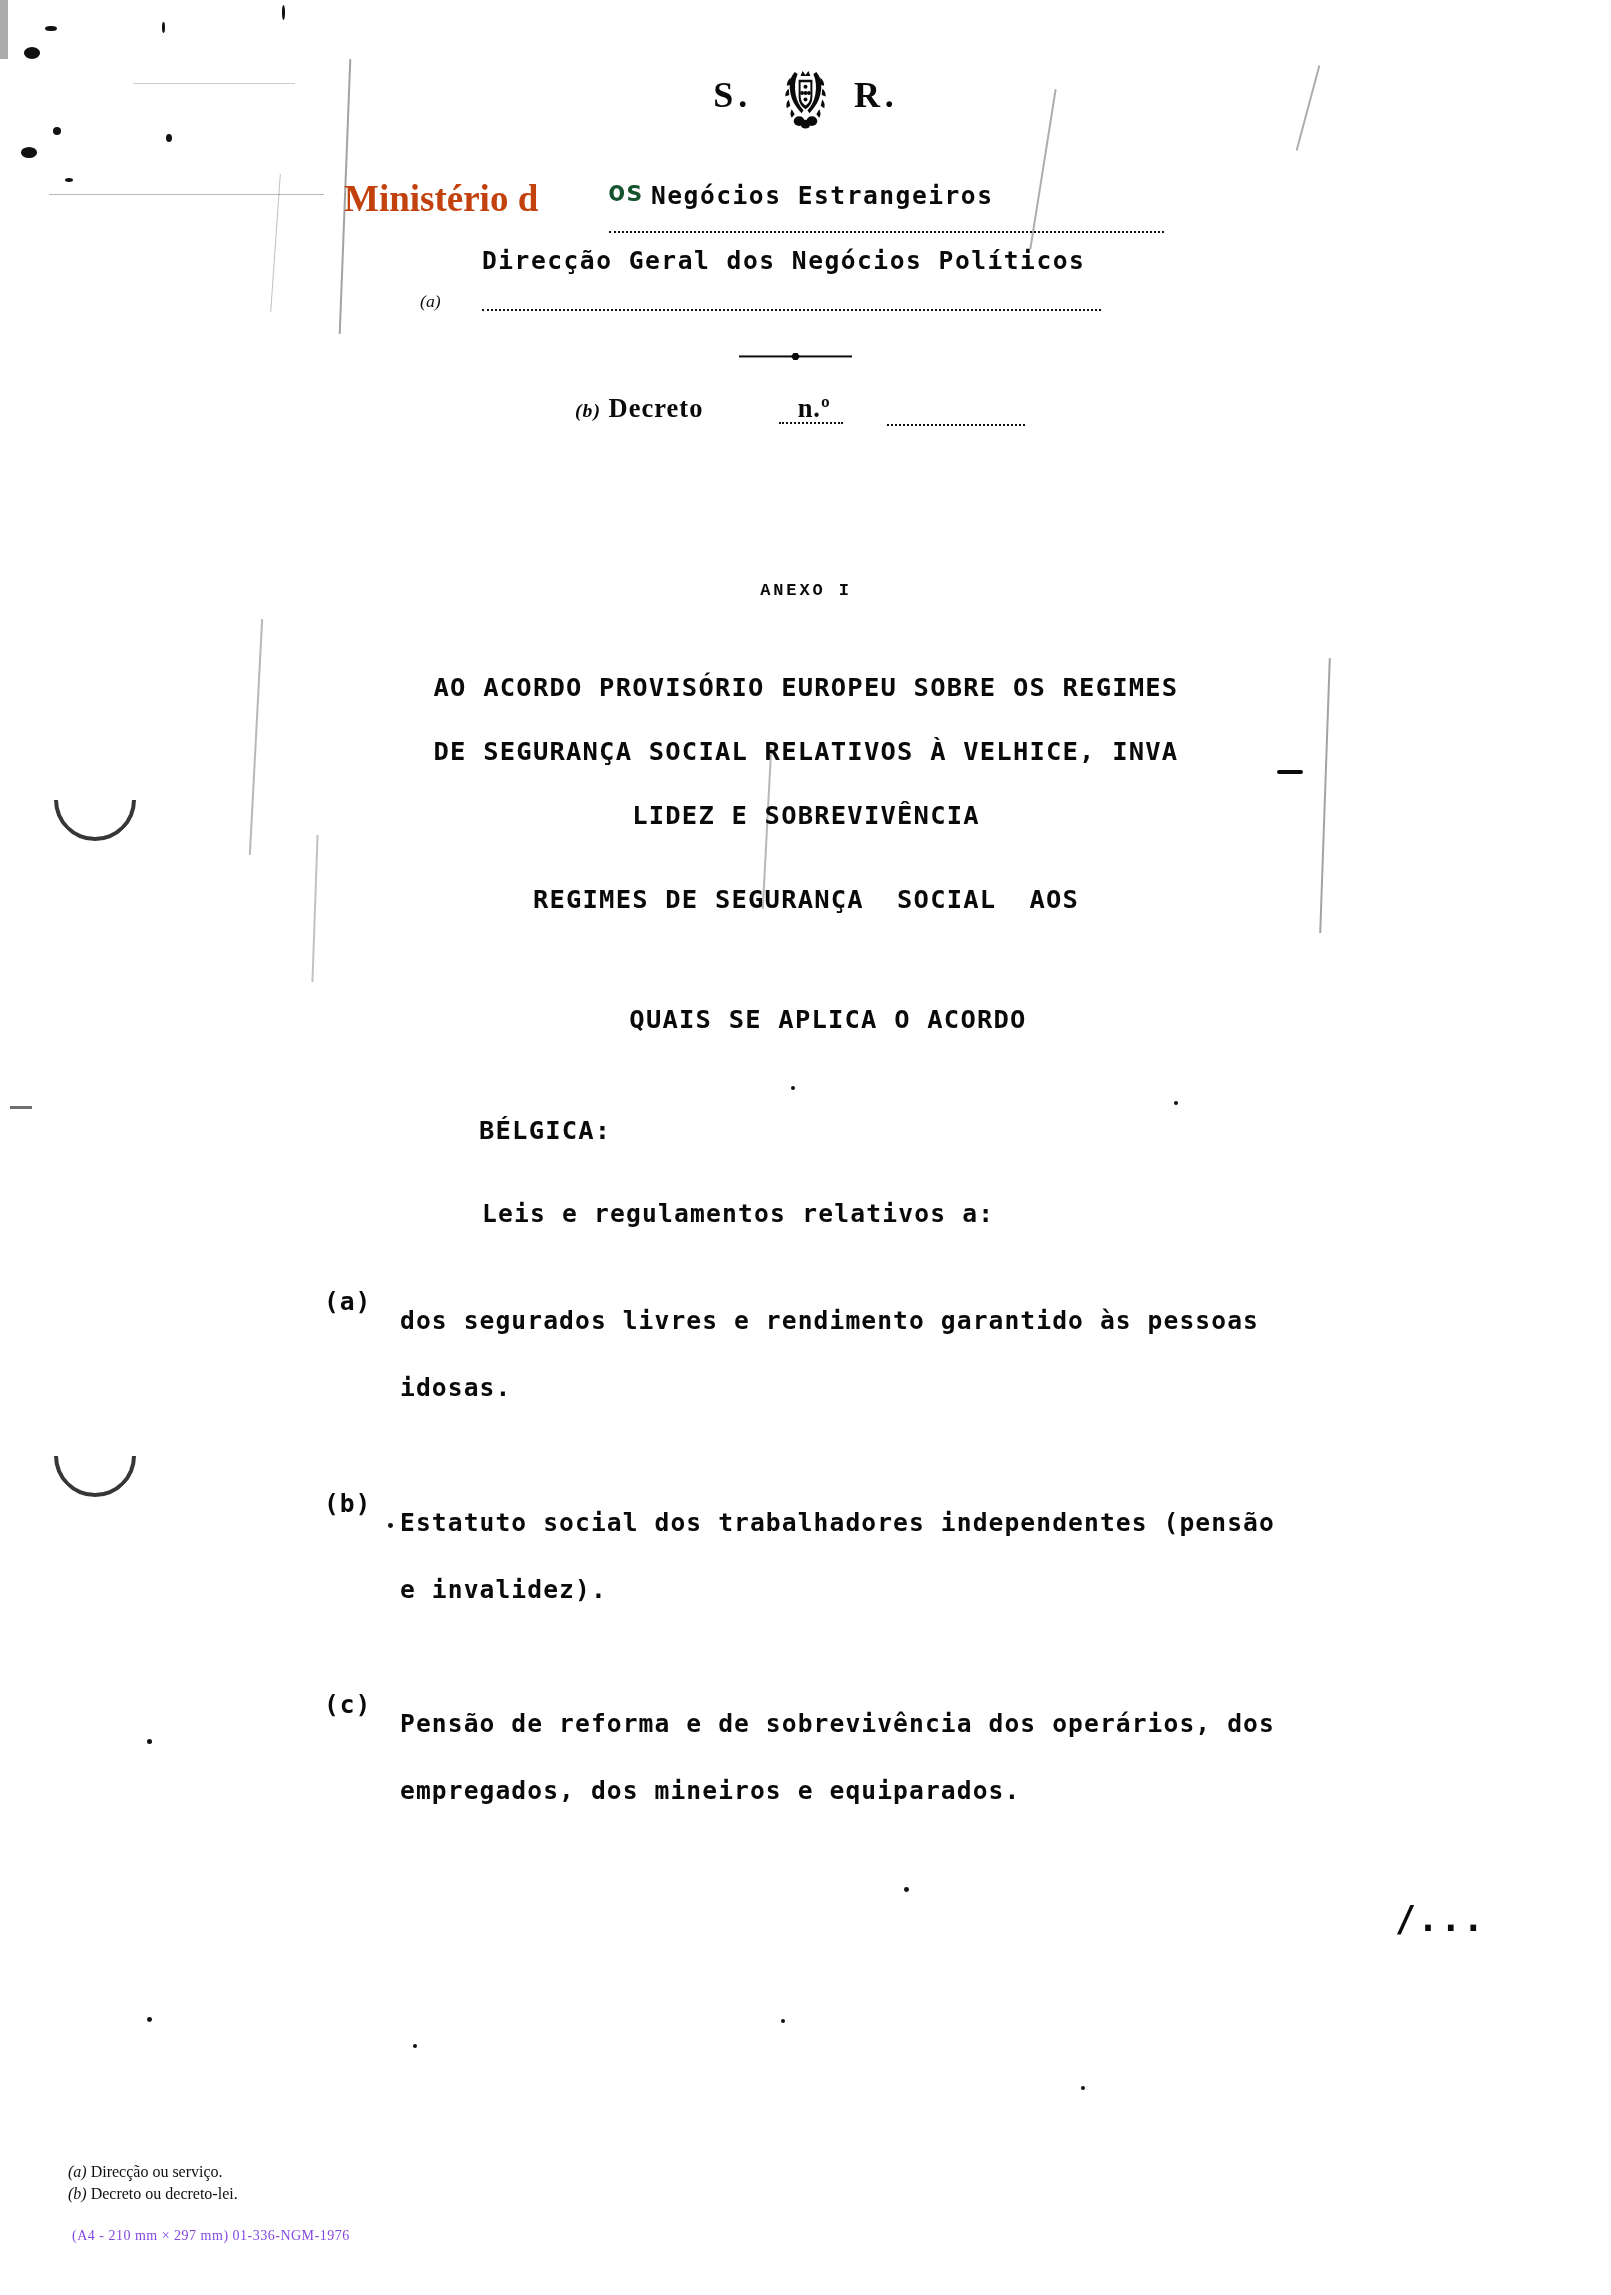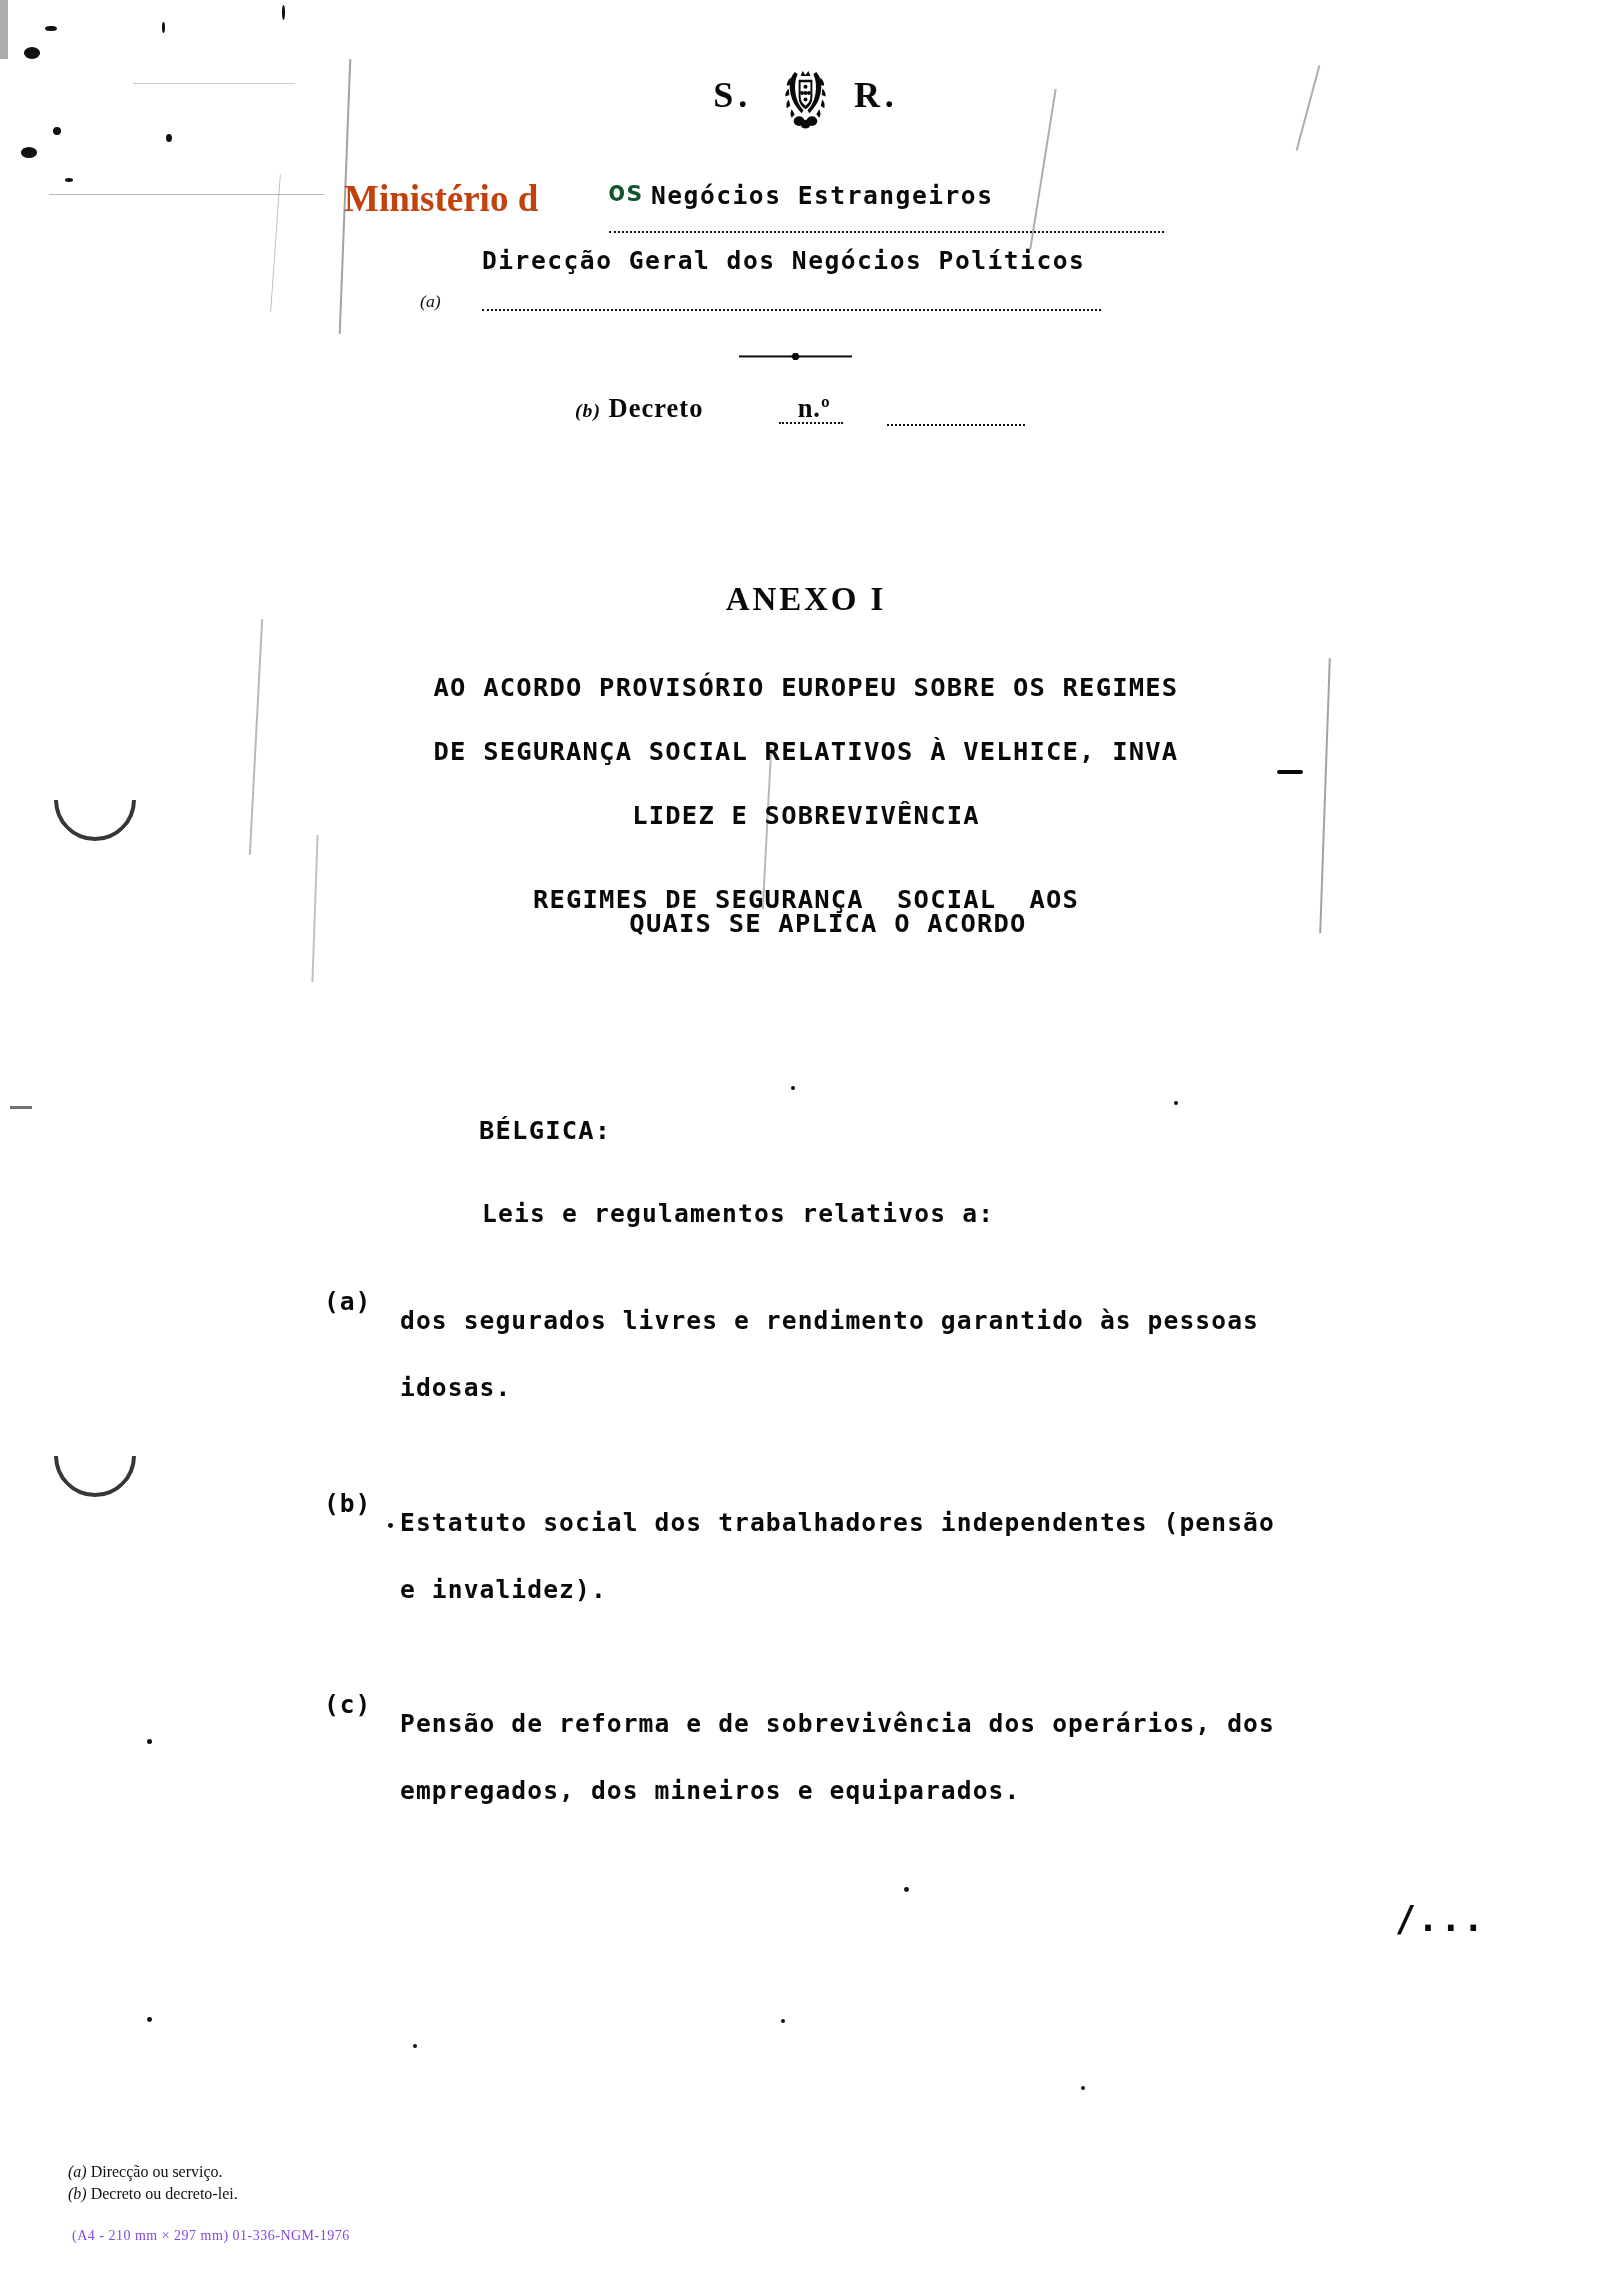--- a/index.html
+++ b/index.html
@@ -119,42 +119,42 @@
   }
   .dotline-3 { left: 779px; top: 422px; width: 64px; }
   .dotline-4 { left: 887px; top: 424px; width: 138px; }
 
   
   .anexo {
     position: absolute;
     left: 0; right: 0;
     top: 581px;
     text-align: center;
-    font-family: Liberation Serif, serif;
-    font-weight: bold;
-    font-size: 33px;
+    font-family: Liberation Mono, monospace;
+    font-weight: bold;
+    font-size: 17px;
     letter-spacing: 2.9px;
     color: #0a0a0a;
   }
   .title-line {
     position: absolute;
     left: 0; right: 0;
     text-align: center;
     font-family: "DejaVu Sans Mono", monospace;
     font-weight: bold;
     font-size: 25.5px;
     letter-spacing: 1.2px;
     color: #0a0a0a;
     white-space: pre;
   }
   .t1 { top: 672px; }
   .t2 { top: 736px; }
   .t3 { top: 800px; }
   .t4 { top: 884px; }
-  .t5 { top: 908px; margin-left: 44px; }
+  .t5 { top: 1004px; margin-left: 44px; }
 
   .inva-underline {
     position: absolute;
     left: 1277px;
     top: 770px;
     width: 25.5px;
     height: 4.4px;
     background: #0a0a0a;
     border-radius: 2px;
   }

